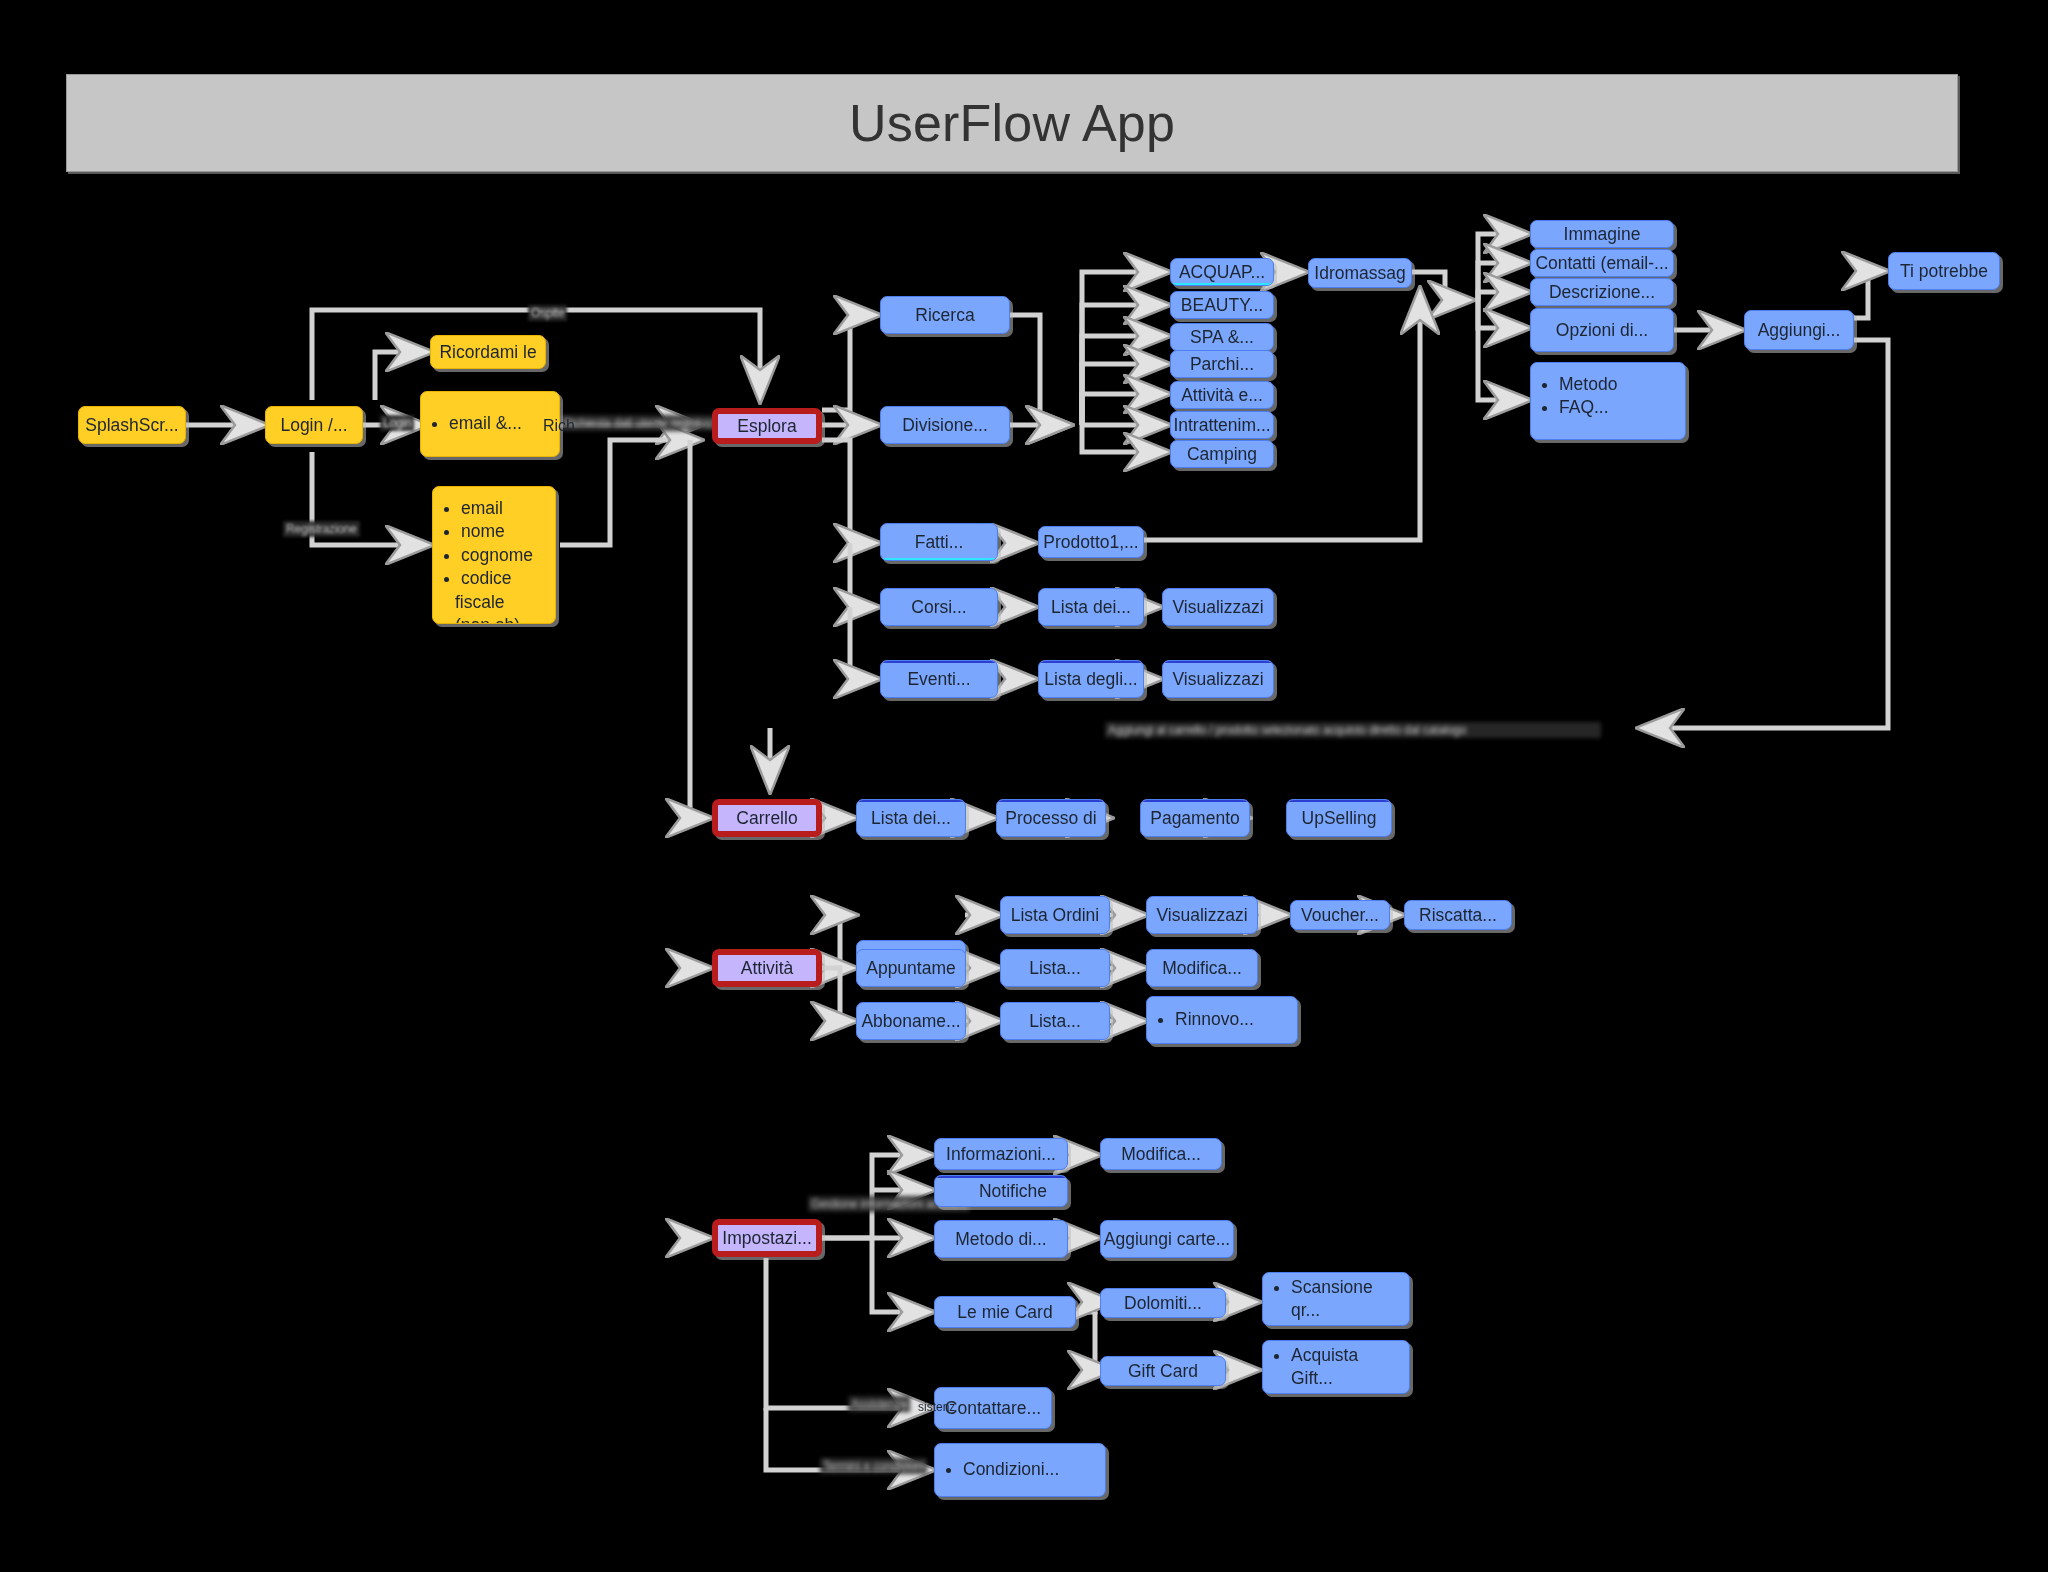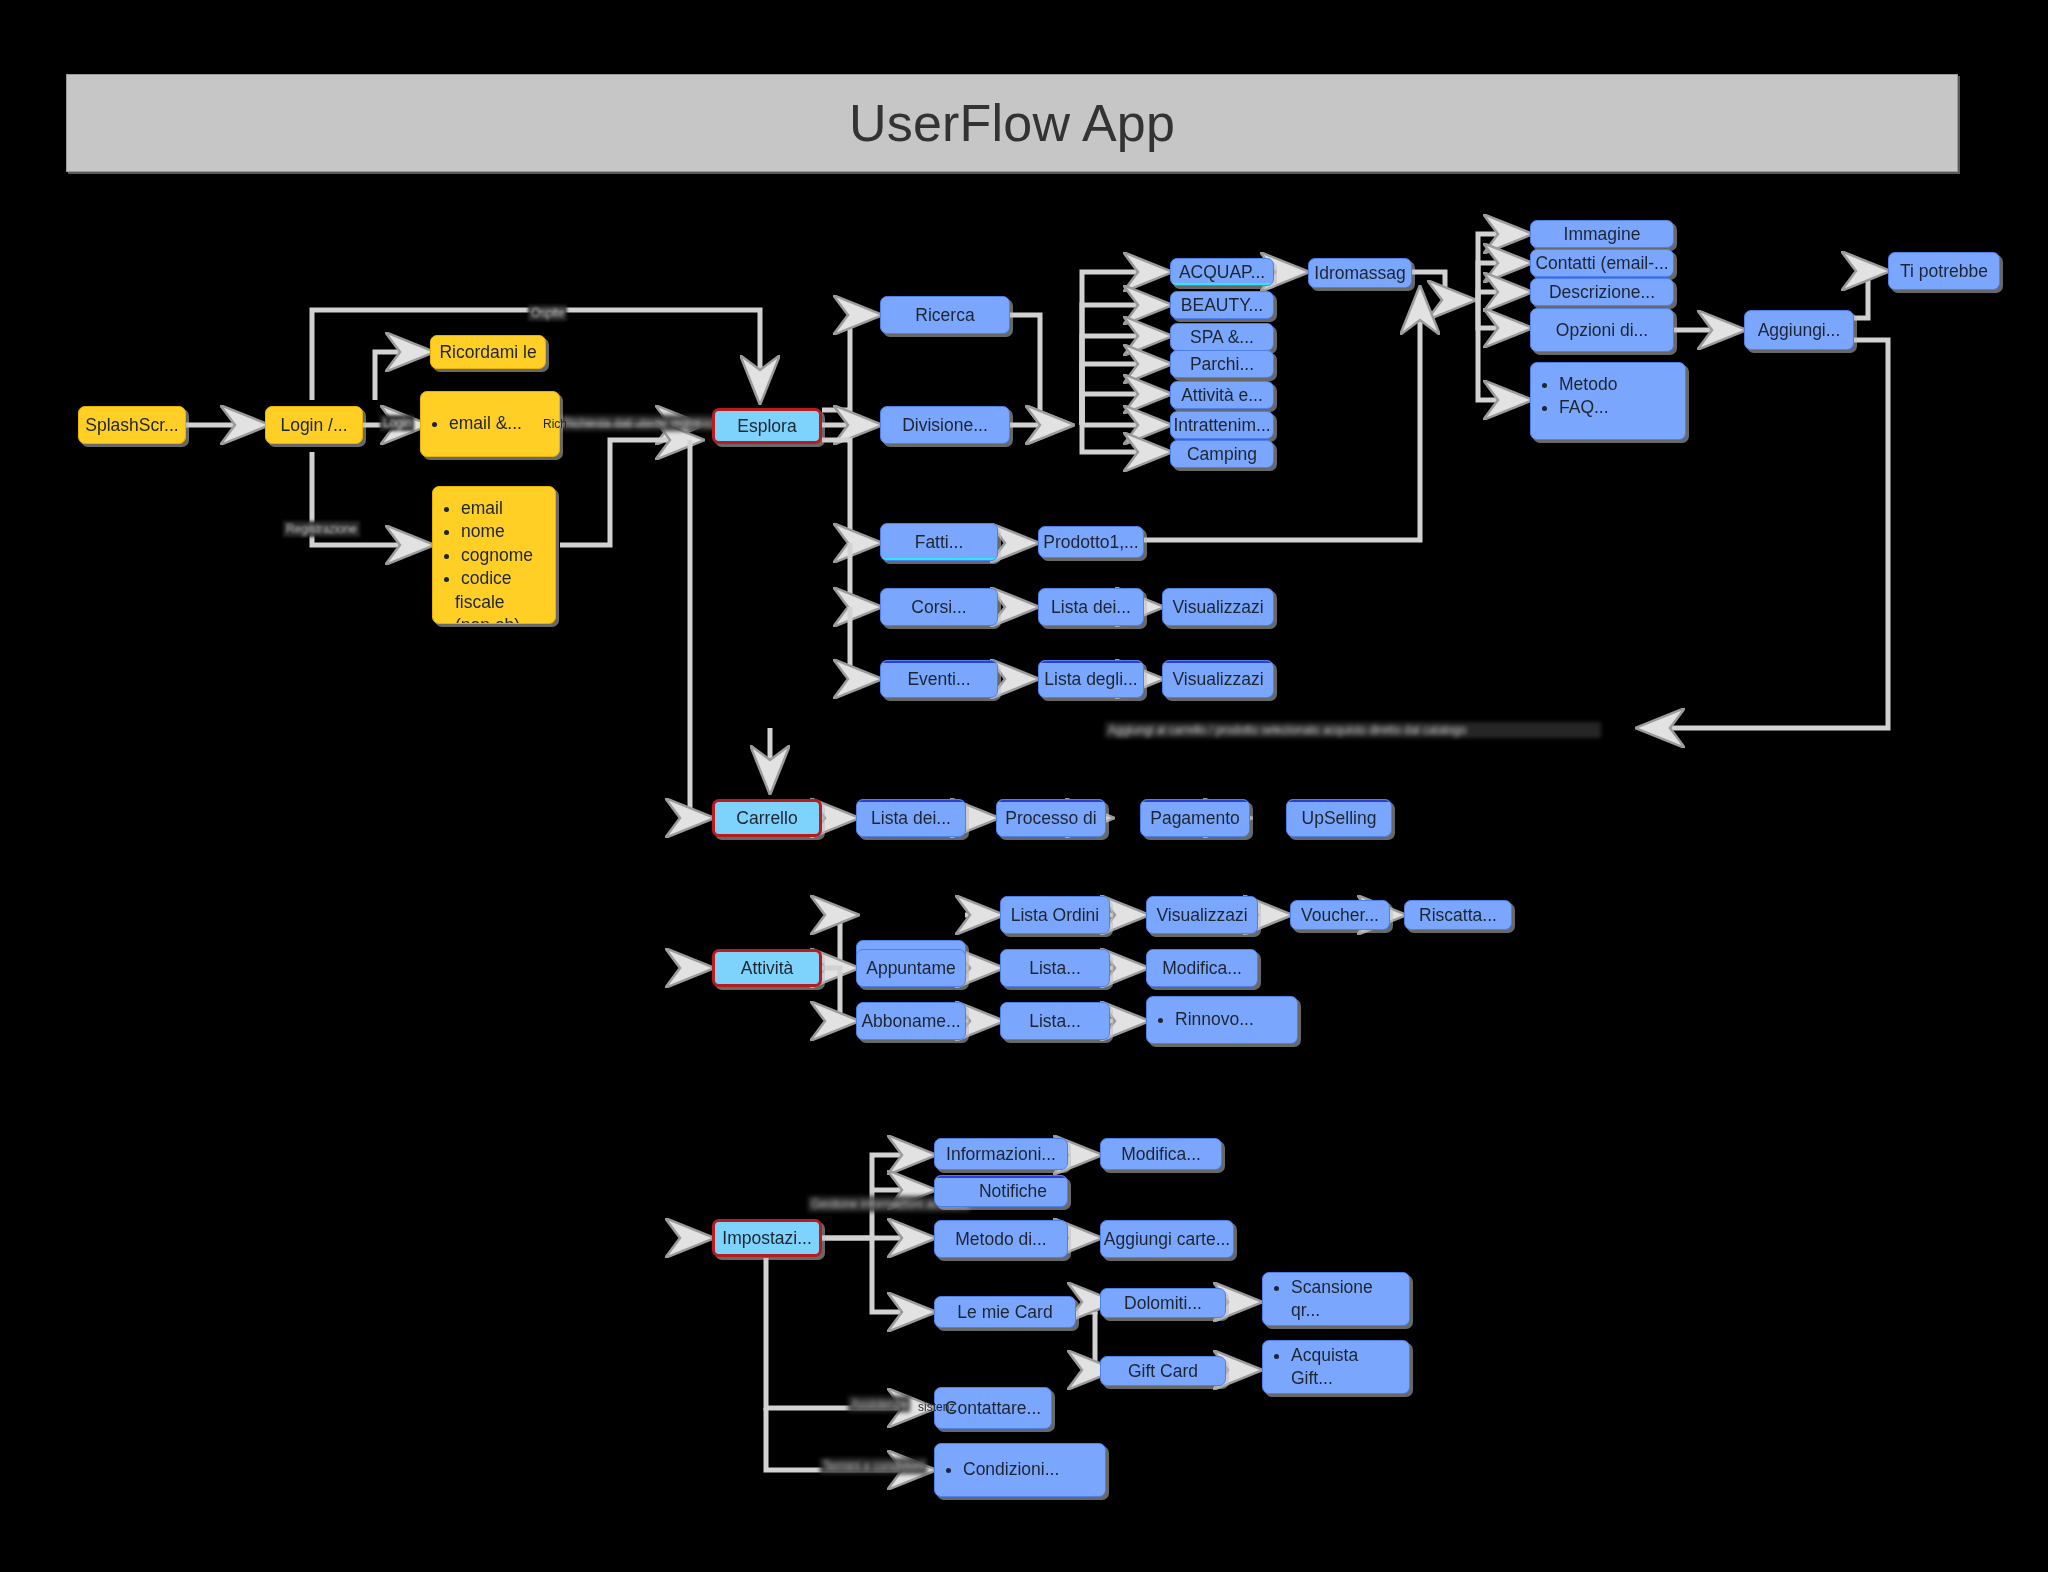--- a/index.html
+++ b/index.html
@@ -33,21 +33,21 @@
     text-align:center;
     font-size:17.5px;
     color:#1d2530;
     line-height:1.28;
     padding:4px 8px;
     box-shadow:3px 3px 0 rgba(190,190,190,.55);
     overflow:hidden;
     white-space:nowrap;
   }
   .node.blue{ background:#7aa7fd; border:1px solid #4d7ff0; }
-  .node.green{ background:#7dd3fc; border:3px solid #b91c1c; }
+  .node.green{ background:#c4b5fd; border:6px solid #b91c1c; }
   .node.yellow{ background:#ffcf26; border:1px solid #e8b400; }
   .node.bullets{
     justify-content:flex-start;
     align-items:flex-start;
     text-align:left;
     white-space:normal;
     padding:10px 10px 10px 6px;
   }
   .node.bullets ul{ margin:0; padding-left:22px; }
   .node.bullets li{ margin:0 0 1px 0; }
@@ -211,21 +211,21 @@
 
   <div class="node yellow" style="left:265px;top:406px;width:98px;height:38px;">Login /...</div>
 
   <div class="node yellow" style="left:430px;top:335px;width:116px;height:34px;">Ricordami le</div>
 
   <div class="node yellow bullets vcenter" style="left:420px;top:391px;width:140px;height:66px;">
     <ul>
         <li>email &amp;...</li>
       </ul>
   </div>
-  <div style="position:absolute;left:543px;top:417px;font-size:12px;color:#1d2530;">Rich</div>
+  <div style="position:absolute;left:543px;top:417px;font-size:16px;color:#1d2530;">Rich</div>
 
   <div class="node yellow bullets" style="left:432px;top:486px;width:124px;height:138px;">
     <ul>
       <li>email</li>
       <li>nome</li>
       <li>cognome</li>
       <li>codice</li>
       <li style="list-style:none;margin-left:-6px;">fiscale</li>
       <li style="list-style:none;margin-left:-6px;">(non ob)...</li>
     </ul>

